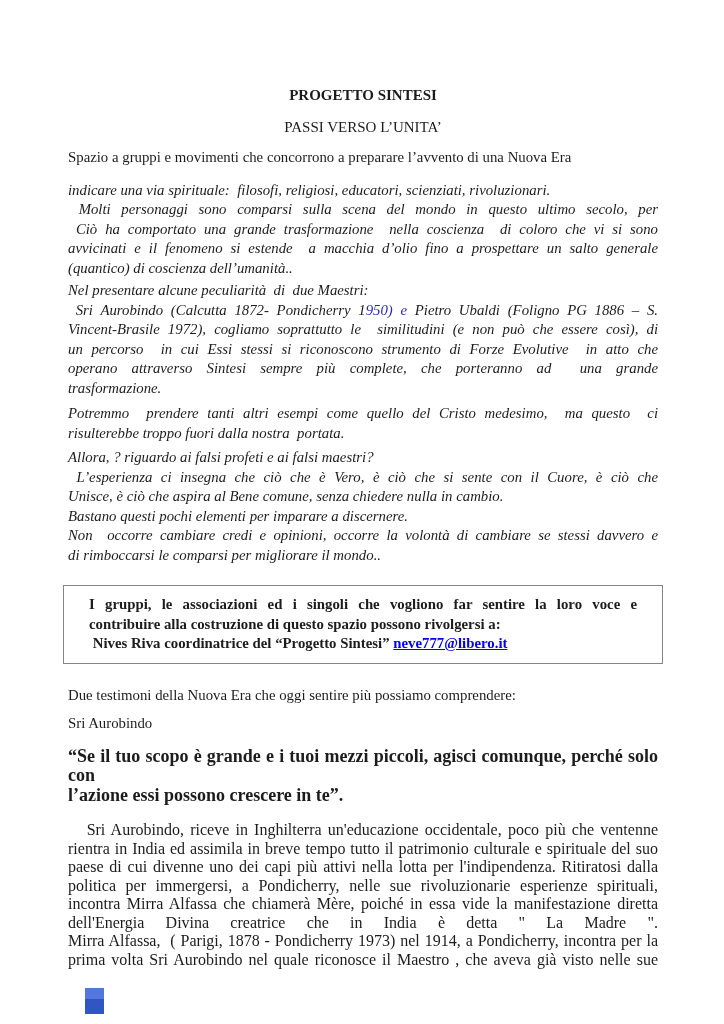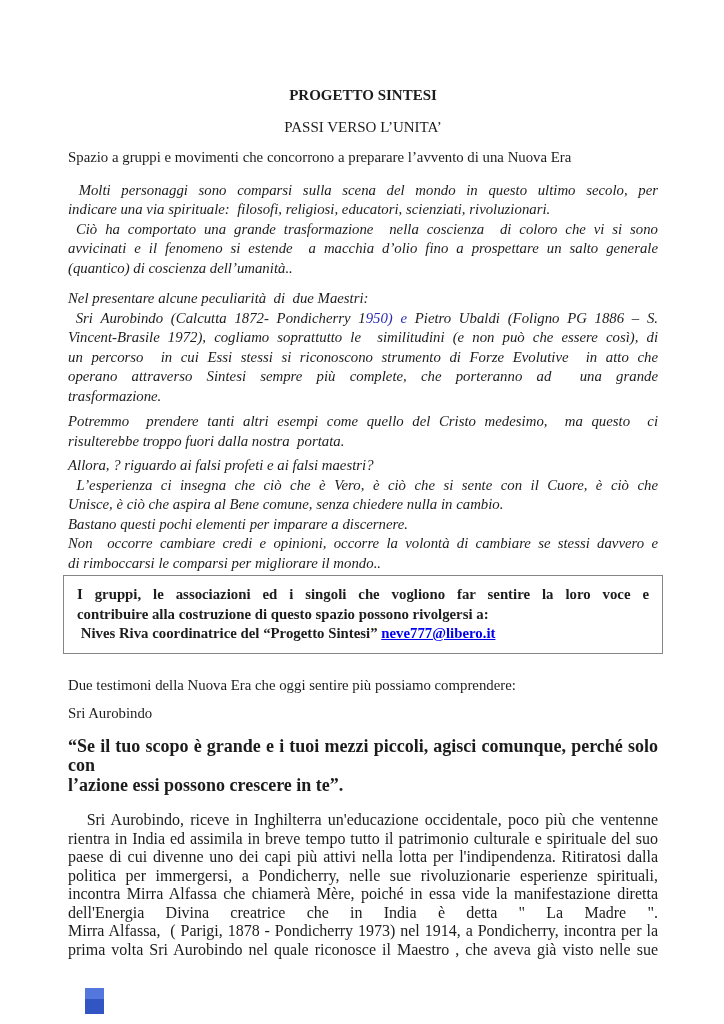--- a/index.html
+++ b/index.html
@@ -18,27 +18,27 @@
   .head{font-size:15px;line-height:19.5px;}
   .blk{font-size:14.8px;line-height:19.5px;}
   .ln{white-space:pre-wrap;min-height:19.5px;}
   .fit{text-align:justify;text-align-last:justify;}
   .blue{color:var(--year_blue,#2a2ab0);}
   a.link{color:var(--link_blue,#0000ee);font-weight:bold;text-decoration:underline;cursor:pointer;}
   #title{font-weight:bold;}
   #subtitle{margin-top:12px;}
   #intro{margin-top:11px;}
   #p-molti{margin-top:13px;}
-  #p-maestri{margin-top:11px;}
+  #p-maestri{margin-top:3px;}
   #p-potremmo{margin-top:6px;}
   #p-allora{margin-top:5px;}
   #callout{
-    margin:2px -5px 0 -5px;
+    margin:20px -5px 0 -5px;
     border:1px solid var(--box_border,#808080);
-    padding:9px 13px;
+    padding:9px 25px;
     font-weight:bold;
   }
   #due{margin-top:22px;}
   #name{margin-top:9px;}
   #quote{margin-top:13px;font-weight:bold;font-size:18px;}
   #bio{margin-top:16px;font-size:16px;line-height:18.5px;}
   #bio .ln{min-height:18.5px;}
   #corner-logo{
     position:absolute;left:85px;top:988px;width:19px;height:26px;
     background:linear-gradient(var(--logo_blue_light,#5377dd) 0 42%, var(--logo_blue,#3156c4) 42% 100%);
@@ -49,22 +49,22 @@
 
 <div class="page">
 
   <div id="title" class="center head">PROGETTO SINTESI</div>
 
   <div id="subtitle" class="center head">PASSI VERSO L’UNITA’</div>
 
   <div id="intro" class="blk">Spazio a gruppi e movimenti che concorrono a preparare l’avvento di una Nuova Era</div>
 
   <div id="p-molti" class="blk it">
+      <div class="ln"><span>indicare una via spirituale:  filosofi, religiosi, educatori, scienziati, rivoluzionari.</span></div>
       <div class="ln fit"><span> Molti personaggi sono comparsi sulla scena del mondo in questo ultimo secolo, per</span></div>
-      <div class="ln"><span>indicare una via spirituale:  filosofi, religiosi, educatori, scienziati, rivoluzionari.</span></div>
       <div class="ln fit"><span> Ciò ha comportato una grande trasformazione  nella coscienza  di coloro che vi si sono</span></div>
       <div class="ln fit"><span>avvicinati e il fenomeno si estende  a macchia d’olio fino a prospettare un salto generale</span></div>
       <div class="ln"><span>(quantico) di coscienza dell’umanità..</span></div>
     </div>
 
   <div id="p-maestri" class="blk it">
       <div class="ln"><span>Nel presentare alcune peculiarità  di  due Maestri:</span></div>
       <div class="ln fit"><span> Sri Aurobindo (Calcutta 1872- Pondicherry 1</span><span class="blue">950) e</span><span> Pietro Ubaldi (Foligno PG 1886 – S.</span></div>
       <div class="ln fit"><span>Vincent-Brasile 1972), cogliamo soprattutto le  similitudini (e non può che essere così), di</span></div>
       <div class="ln fit"><span>un percorso  in cui Essi stessi si riconoscono strumento di Forze Evolutive  in atto che</span></div>

